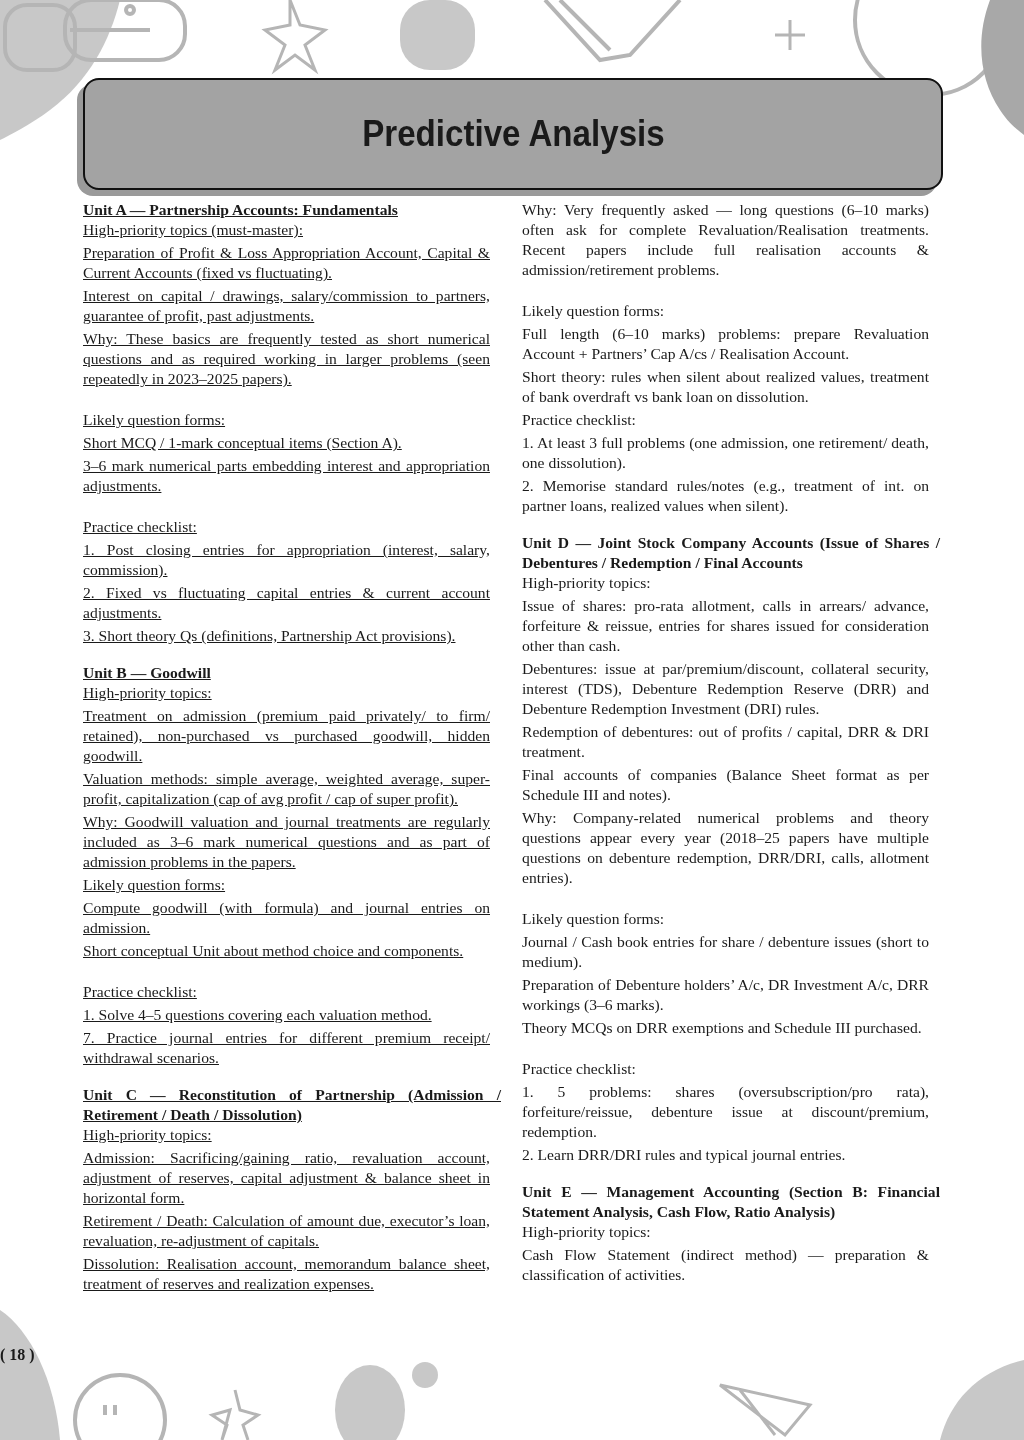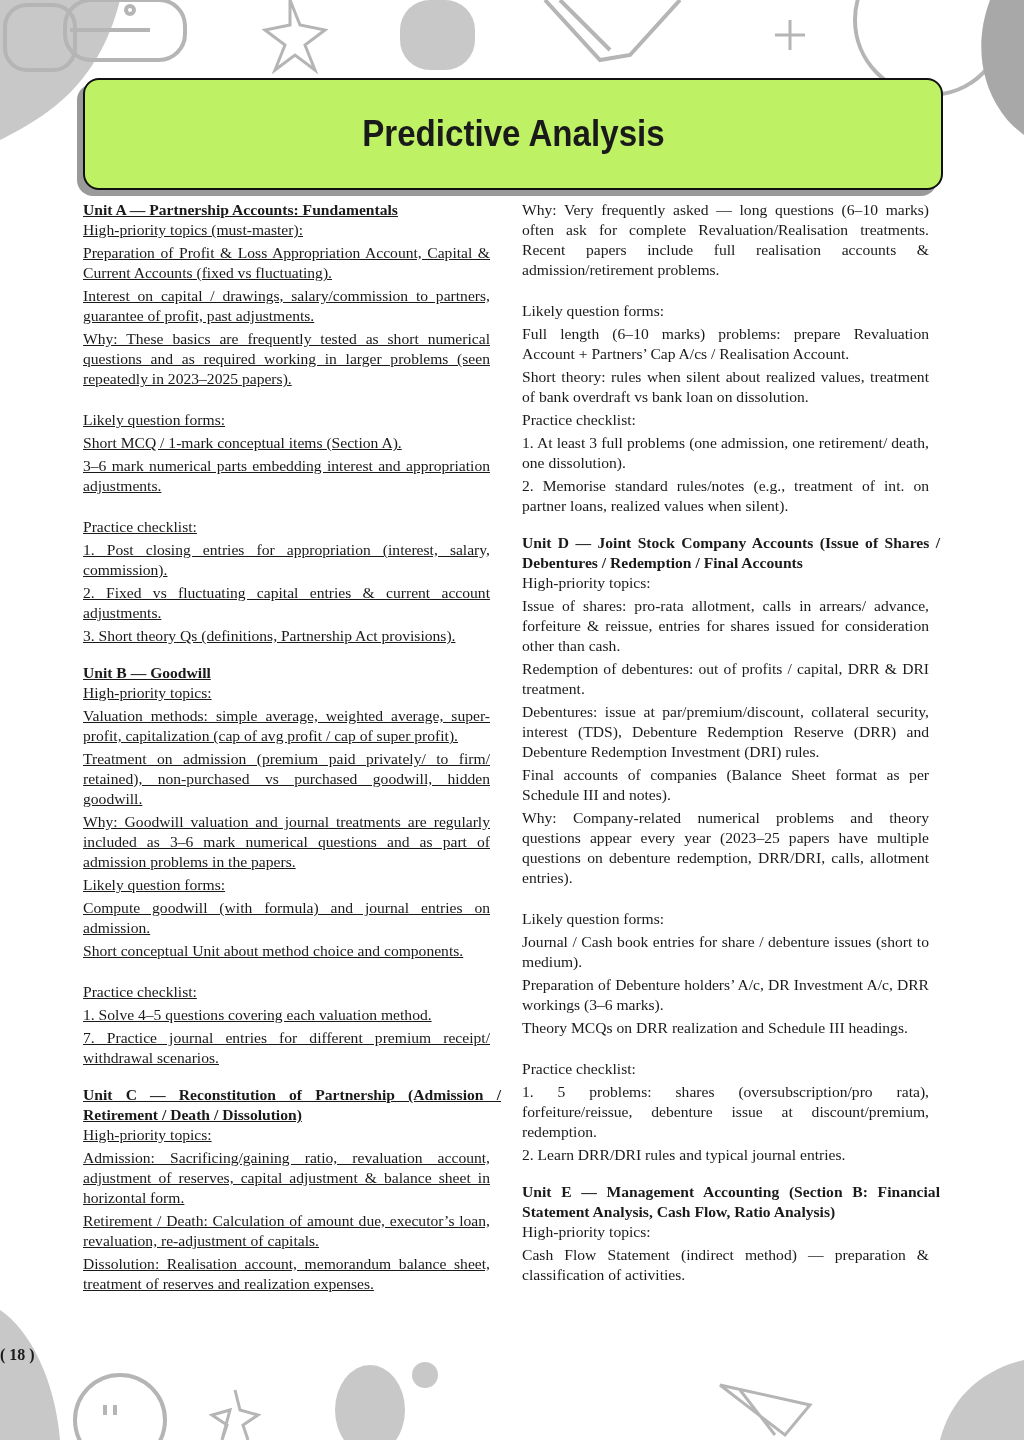--- a/index.html
+++ b/index.html
@@ -4,21 +4,21 @@
   <style>
     html, body { margin: 0; padding: 0; }
     body {
       width: 1024px; height: 1440px; position: relative; overflow: hidden;
       background: #ffffff; color: #1a1a1a;
       font-family: "Liberation Serif", serif;
     }
     .deco { position: absolute; left: 0; top: 0; width: 1024px; height: 1440px; z-index: 0; }
     .title-box {
       position: absolute; left: 83px; top: 78px; width: 856px; height: 108px;
-      border: 2px solid #111; border-radius: 16px; background: #bef264;
+      border: 2px solid #111; border-radius: 16px; background: #a3a3a3;
       box-shadow: -6px 6px 0 #9a9a9a; z-index: 2;
       display: flex; align-items: center; justify-content: center;
     }
     .title-box h1 {
       margin: 0; font-family: "Liberation Sans", sans-serif; font-weight: bold;
       font-size: 36px; letter-spacing: 0px; color: #1a1a1a; transform: scaleX(0.92);
     }
     .col {
       position: absolute; top: 200px; width: 418px; z-index: 2;
       font-size: 15.6px; line-height: 20px; text-align: justify;
@@ -100,22 +100,22 @@
     <div class="gap"></div>
     <p>Practice checklist:</p>
     <p>1. Post closing entries for appropriation (interest, salary, commission).</p>
     <p>2. Fixed vs fluctuating capital entries &amp; current account adjustments.</p>
     <p>3. Short theory Qs (definitions, Partnership Act provisions).</p>
   </section>
   <div class="gap-sm"></div>
   <section>
     <p class="h">Unit B — Goodwill</p>
     <p>High-priority topics:</p>
+    <p>Treatment on admission (premium paid privately/ to firm/ retained), non-purchased vs purchased goodwill, hidden goodwill.</p>
     <p>Valuation methods: simple average, weighted average, super-profit, capitalization (cap of avg profit / cap of super profit).</p>
-    <p>Treatment on admission (premium paid privately/ to firm/ retained), non-purchased vs purchased goodwill, hidden goodwill.</p>
     <p>Why: Goodwill valuation and journal treatments are regularly included as 3–6 mark numerical questions and as part of admission problems in the papers.</p>
     <p>Likely question forms:</p>
     <p>Compute goodwill (with formula) and journal entries on admission.</p>
     <p>Short conceptual Unit about method choice and components.</p>
     <div class="gap"></div>
     <p>Practice checklist:</p>
     <p>1. Solve 4–5 questions covering each valuation method.</p>
     <p>7. Practice journal entries for different premium receipt/ withdrawal scenarios.</p>
   </section>
   <div class="gap-sm"></div>
@@ -137,29 +137,29 @@
     <p>Short theory: rules when silent about realized values, treatment of bank overdraft vs bank loan on dissolution.</p>
     <p>Practice checklist:</p>
     <p>1. At least 3 full problems (one admission, one retirement/ death, one dissolution).</p>
     <p>2. Memorise standard rules/notes (e.g., treatment of int. on partner loans, realized values when silent).</p>
   </section>
   <div class="gap-sm"></div>
   <section>
     <p class="h">Unit D — Joint Stock Company Accounts (Issue of Shares / Debentures / Redemption / Final Accounts</p>
     <p>High-priority topics:</p>
     <p>Issue of shares: pro-rata allotment, calls in arrears/ advance, forfeiture &amp; reissue, entries for shares issued for consideration other than cash.</p>
+    <p>Debentures: issue at par/premium/discount, collateral security, interest (TDS), Debenture Redemption Reserve (DRR) and Debenture Redemption Investment (DRI) rules.</p>
     <p>Redemption of debentures: out of profits / capital, DRR &amp; DRI treatment.</p>
-    <p>Debentures: issue at par/premium/discount, collateral security, interest (TDS), Debenture Redemption Reserve (DRR) and Debenture Redemption Investment (DRI) rules.</p>
     <p>Final accounts of companies (Balance Sheet format as per Schedule III and notes).</p>
-    <p>Why: Company-related numerical problems and theory questions appear every year (2023–25 papers have multiple questions on debenture redemption, DRR/DRI, calls, allotment entries).</p>
+    <p>Why: Company-related numerical problems and theory questions appear every year (2018–25 papers have multiple questions on debenture redemption, DRR/DRI, calls, allotment entries).</p>
     <div class="gap"></div>
     <p>Likely question forms:</p>
     <p>Journal / Cash book entries for share / debenture issues (short to medium).</p>
     <p>Preparation of Debenture holders’ A/c, DR Investment A/c, DRR workings (3–6 marks).</p>
-    <p>Theory MCQs on DRR realization and Schedule III headings.</p>
+    <p>Theory MCQs on DRR exemptions and Schedule III purchased.</p>
     <div class="gap"></div>
     <p>Practice checklist:</p>
     <p>1. 5 problems: shares (oversubscription/pro rata), forfeiture/reissue, debenture issue at discount/premium, redemption.</p>
     <p>2. Learn DRR/DRI rules and typical journal entries.</p>
   </section>
   <div class="gap-sm"></div>
   <section>
     <p class="h">Unit E — Management Accounting (Section B: Financial Statement Analysis, Cash Flow, Ratio Analysis)</p>
     <p>High-priority topics:</p>
     <p>Cash Flow Statement (indirect method) — preparation &amp; classification of activities.</p>

